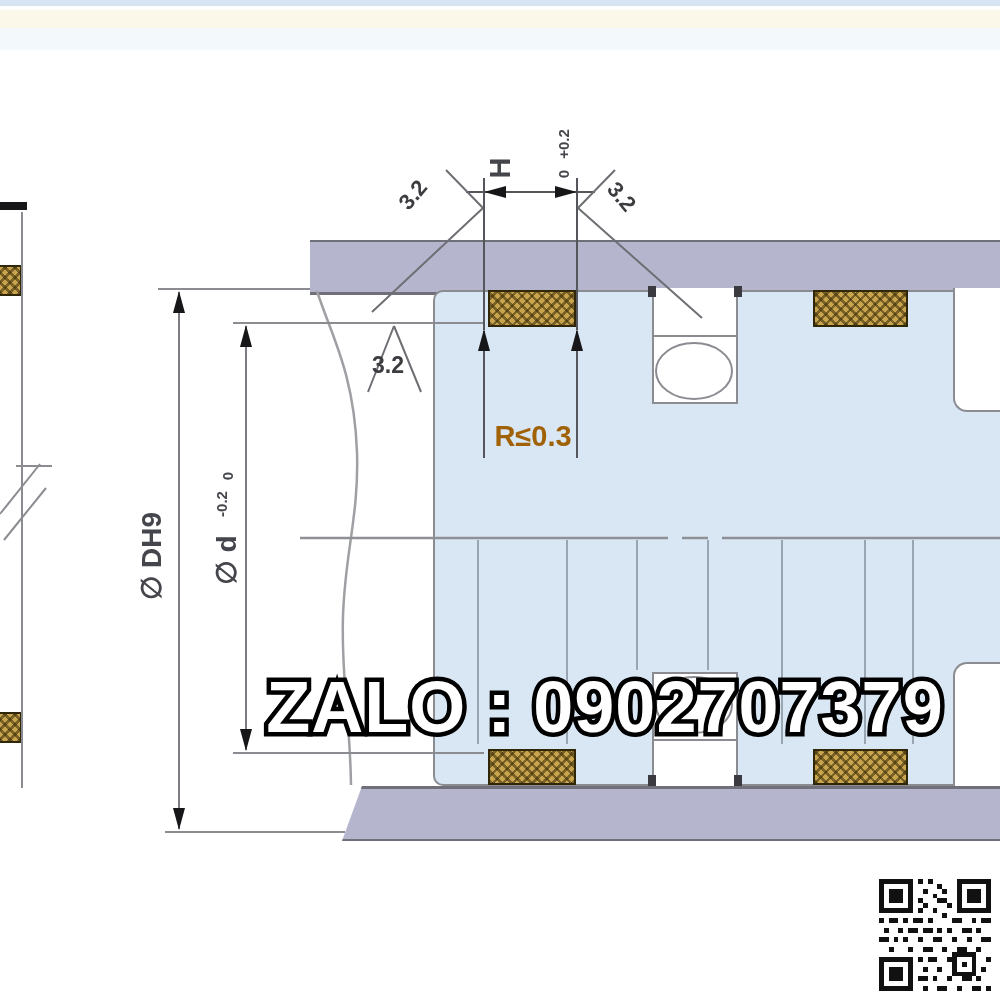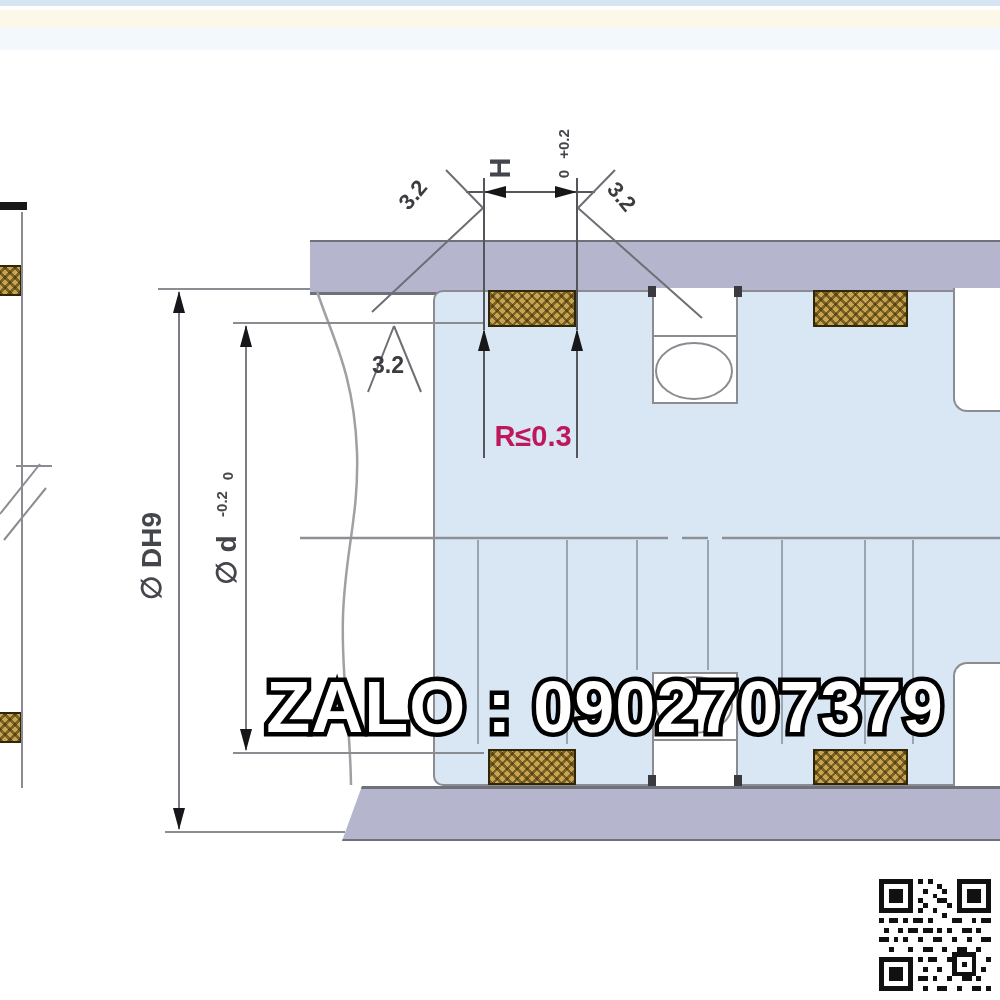--- a/index.html
+++ b/index.html
@@ -45,21 +45,21 @@
   .ring-band-1{left:0;top:265px;width:22px;height:31px;}
   .ring-band-2{left:0;top:712px;width:22px;height:31px;}
   
   .dim-text{color:#45464c;font-weight:600;white-space:nowrap;}
   .rot{transform:rotate(-90deg);}
   .lbl-h{left:468px;top:150px;width:64px;height:36px;font-size:29px;text-align:center;line-height:36px;}
   .lbl-dh9{left:77px;top:539px;width:150px;height:34px;font-size:28px;text-align:center;line-height:34px;}
   .lbl-d{left:167px;top:543px;width:120px;height:34px;font-size:28px;text-align:center;line-height:34px;}
   .tol{font-size:15px;font-weight:600;color:#45464c;display:block;width:38px;height:16px;
        text-align:center;transform:rotate(-90deg);transform-origin:center;}
-  .r-note{left:478px;top:420px;width:110px;font-size:29px;font-weight:600;color:#be185d;text-align:center;}
+  .r-note{left:478px;top:420px;width:110px;font-size:29px;font-weight:600;color:#a16207;text-align:center;}
   .rough{font-size:22px;color:#3c3c41;font-weight:600;}
   .rough-tl{left:398px;top:182px;transform:rotate(-50deg);}
   .rough-tr{left:606px;top:184px;transform:rotate(50deg);}
   .rough-mid{left:372px;top:352px;font-size:23px;}
   
   .wm{left:210px;top:664px;width:790px;height:86px;text-align:center;
       font-size:72px;font-weight:bold;letter-spacing:1px;line-height:86px;white-space:nowrap;}
   .wm-stroke{color:#000;-webkit-text-stroke:9px #000;
       text-shadow:3px 3px 0 #000,-3px -3px 0 #000,3px -3px 0 #000,-3px 3px 0 #000,
                   4px 0 0 #000,-4px 0 0 #000,0 4px 0 #000,0 -4px 0 #000;}

